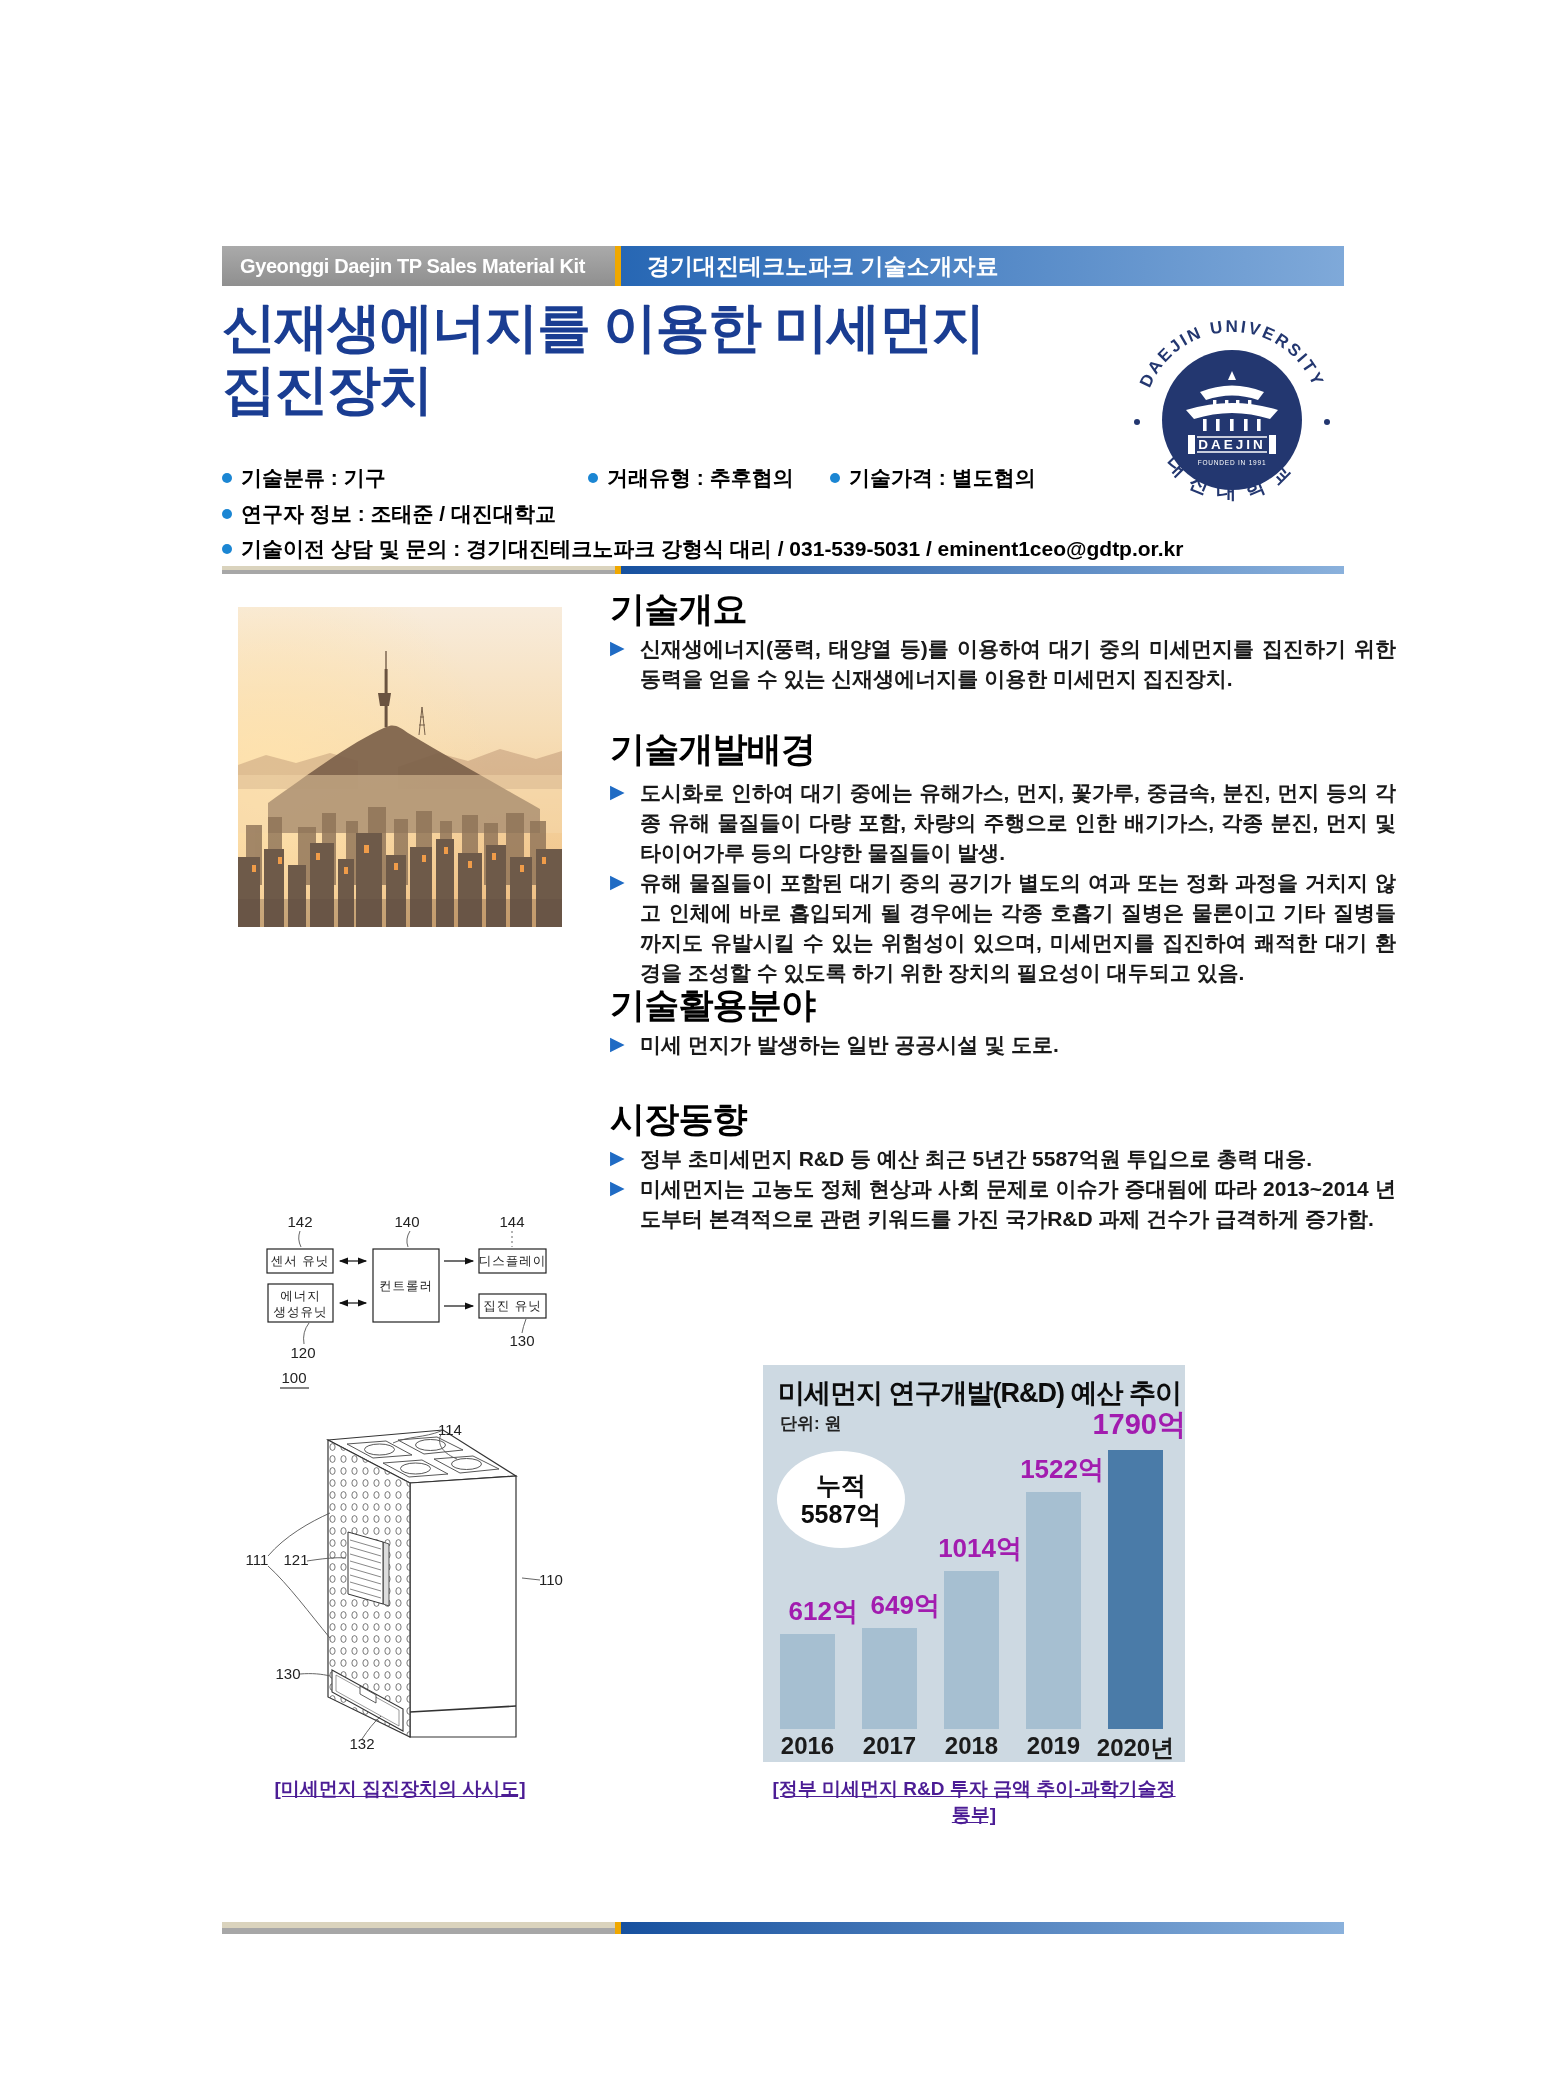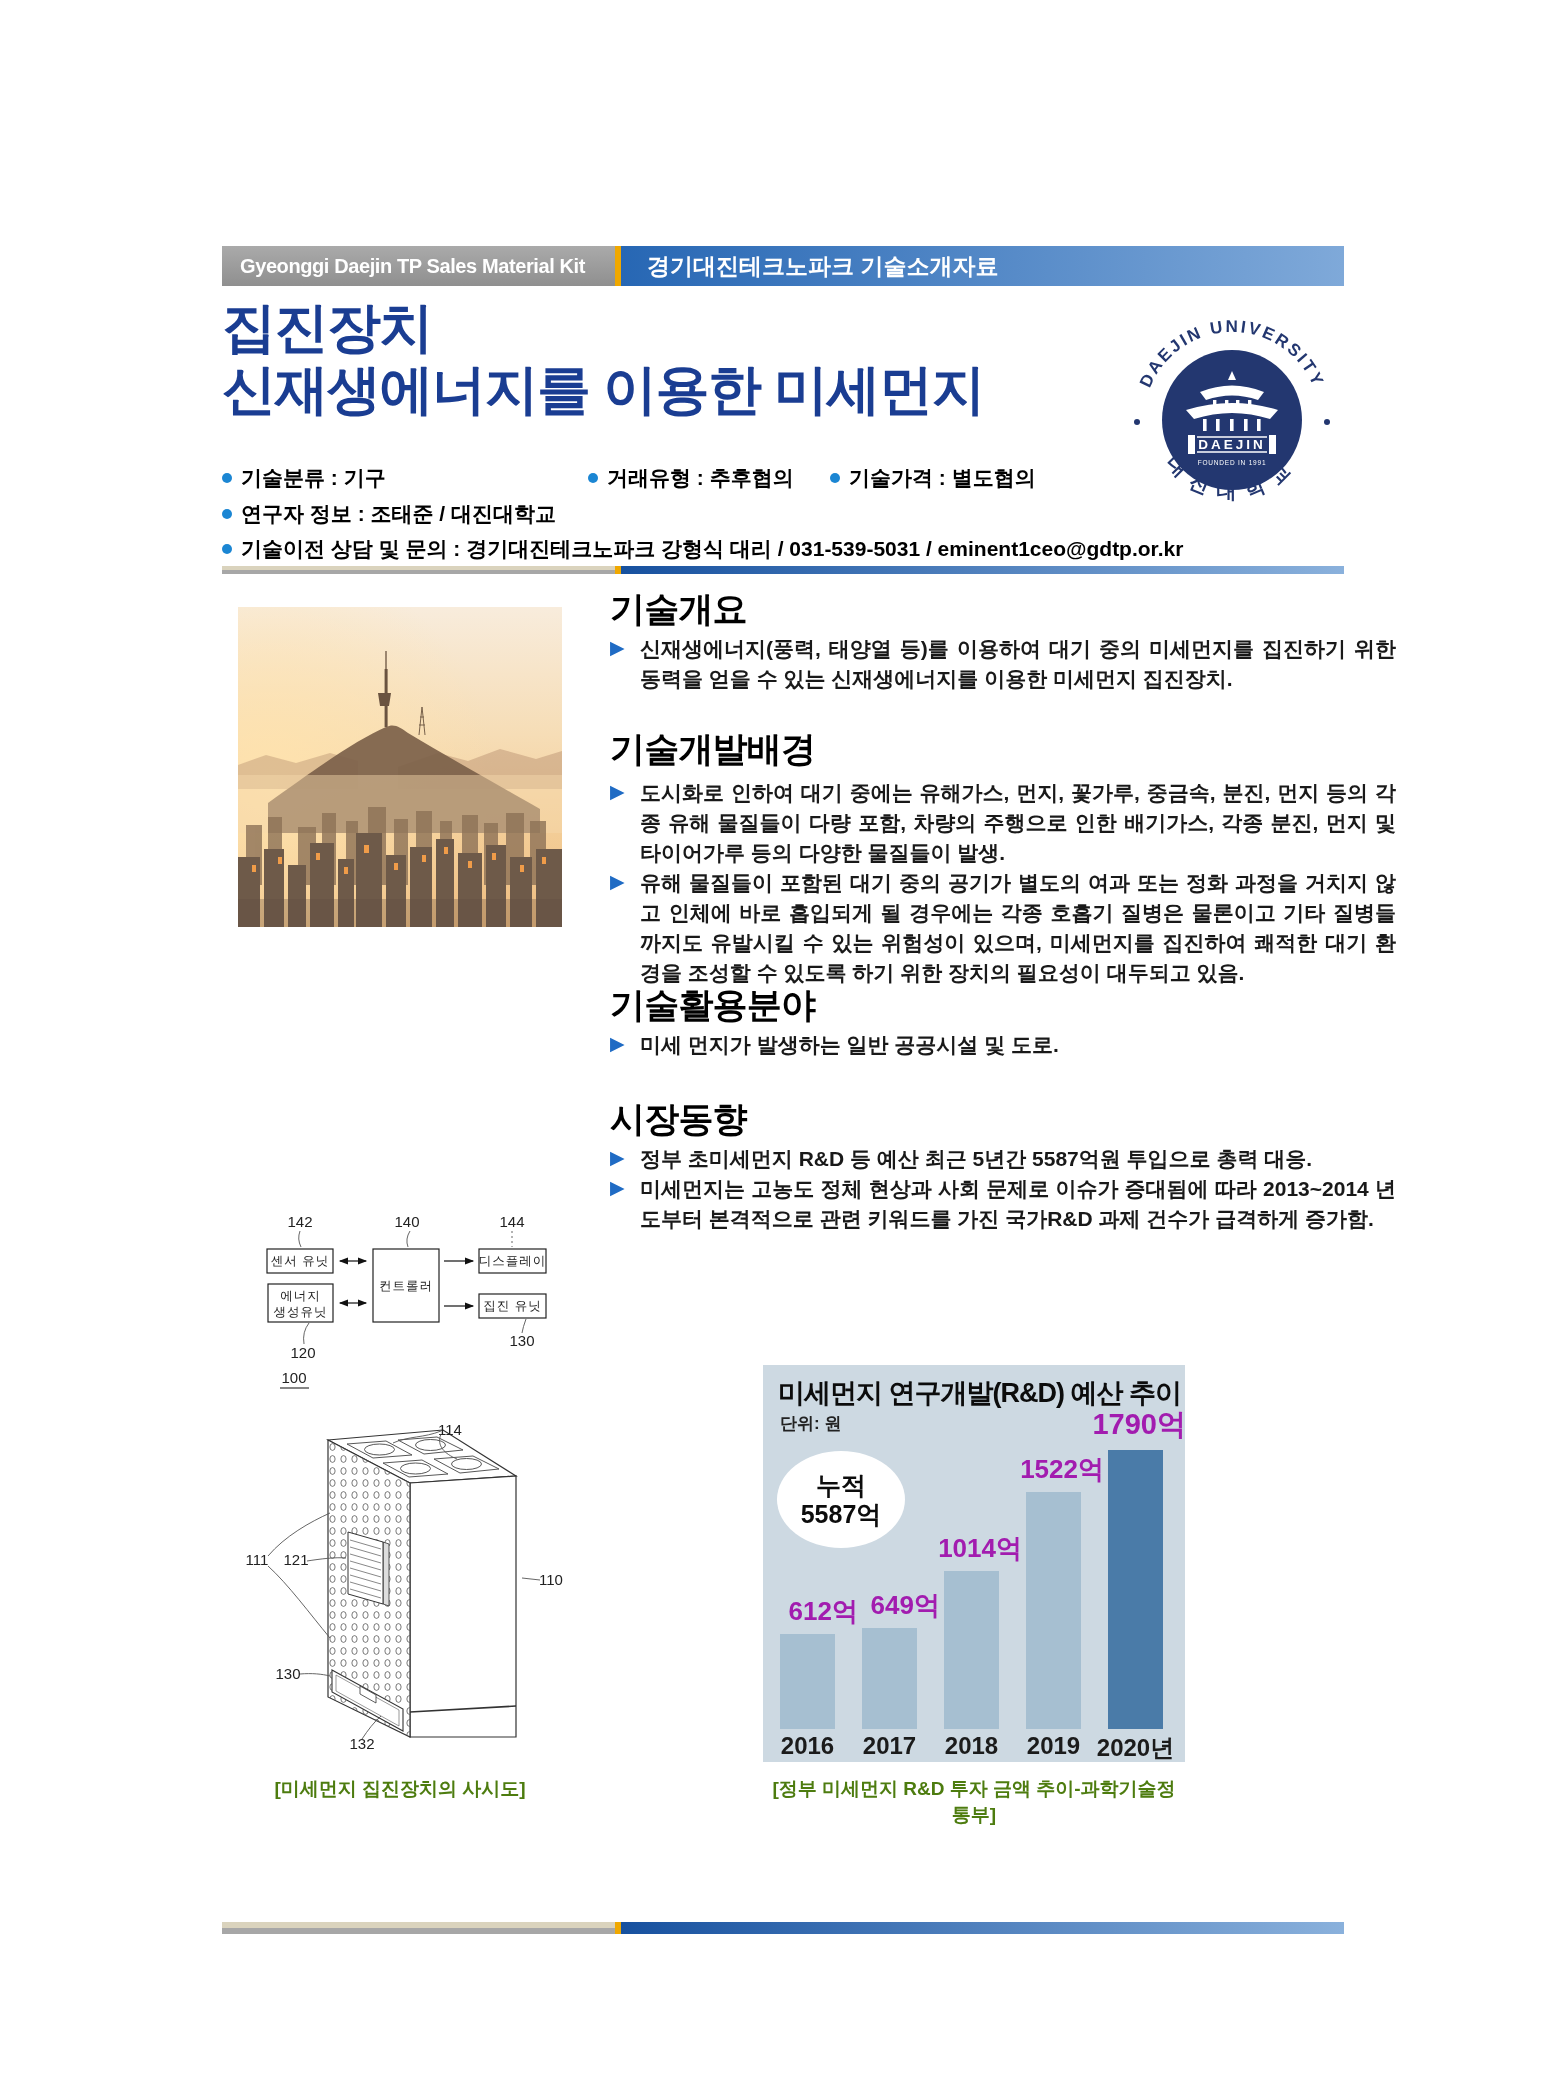--- a/index.html
+++ b/index.html
@@ -43,21 +43,21 @@
   .sec-h{position:absolute;left:610px;font-size:35px;font-weight:800;color:#000000;letter-spacing:-0.8px;}
   #h-overview{top:586px}#h-background{top:726px}#h-application{top:982px}#h-market{top:1096px}
   .bullets{position:absolute;left:610px;width:786px;}
   #b-overview{top:634px}#b-background{top:778px}#b-application{top:1030px}#b-market{top:1144px}
   .bullet{position:relative;padding-left:30px;font-size:21px;font-weight:700;color:#191919;
           line-height:30px;text-align:justify;}
   .bullet .tri{position:absolute;left:0;top:-1px;color:#1f6bc4;font-size:19px;}
 
   .blockdiag{position:absolute;left:230px;top:1212px;width:330px;height:185px;}
   .device{position:absolute;left:240px;top:1418px;width:330px;height:340px;}
-  .cap{position:absolute;top:1776px;text-align:center;font-size:19px;font-weight:700;color:#4d7c0f;}
+  .cap{position:absolute;top:1776px;text-align:center;font-size:19px;font-weight:700;color:#4c1d95;text-decoration:underline;}
   #cap-left{left:240px;width:320px;}
   #cap-right{left:763px;width:422px;}
 
   
   .chart{position:absolute;left:763px;top:1365px;width:422px;height:397px;background:#cdd9e2;}
   .chart-title{position:absolute;left:15px;top:10px;font-size:27px;font-weight:800;color:#0c0c0c;
                letter-spacing:-1px;white-space:nowrap;}
   .chart-unit{position:absolute;left:17px;top:47px;font-size:17px;font-weight:700;color:#222;}
   .chart-annot{position:absolute;left:14px;top:86px;width:128px;height:97px;background:#fff;border-radius:50%;
                display:flex;flex-direction:column;align-items:center;justify-content:center;
@@ -72,22 +72,22 @@
 </head>
 <body>
 
 <div class="page">
 
   <div class="hdr-left">Gyeonggi Daejin TP Sales Material Kit</div>
   <div class="hdr-gold"></div>
   <div class="hdr-right">경기대진테크노파크 기술소개자료</div>
 
   <div class="doc-title">
+    <div>신재생에너지를 이용한 미세먼지</div>
     <div>집진장치</div>
-    <div>신재생에너지를 이용한 미세먼지</div>
   </div>
 
   <div class="meta-item" id="m1"><span class="dot"></span><span>기술분류 : 기구</span></div>
   <div class="meta-item" id="m2"><span class="dot"></span><span>거래유형 : 추후협의</span></div>
   <div class="meta-item" id="m3"><span class="dot"></span><span>기술가격 : 별도협의</span></div>
   <div class="meta-item" id="m4"><span class="dot"></span><span>연구자 정보 : 조태준 / 대진대학교</span></div>
   <div class="meta-item" id="m5"><span class="dot"></span><span>기술이전 상담 및 문의 : 경기대진테크노파크 강형식 대리 / 031-539-5031 / eminent1ceo@gdtp.or.kr</span></div>
 
   <svg class="logo" viewBox="0 0 216 216">
     <defs>

